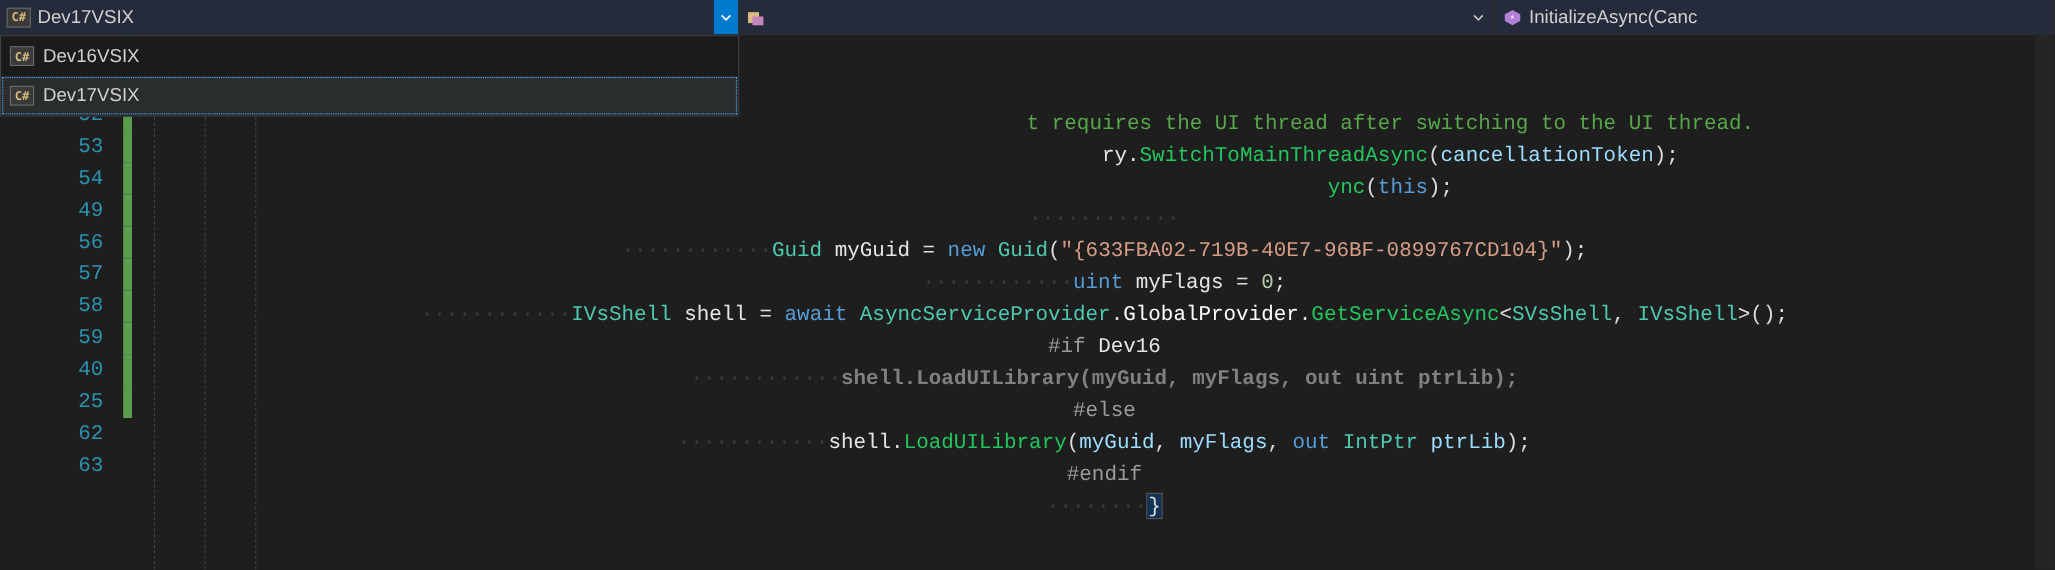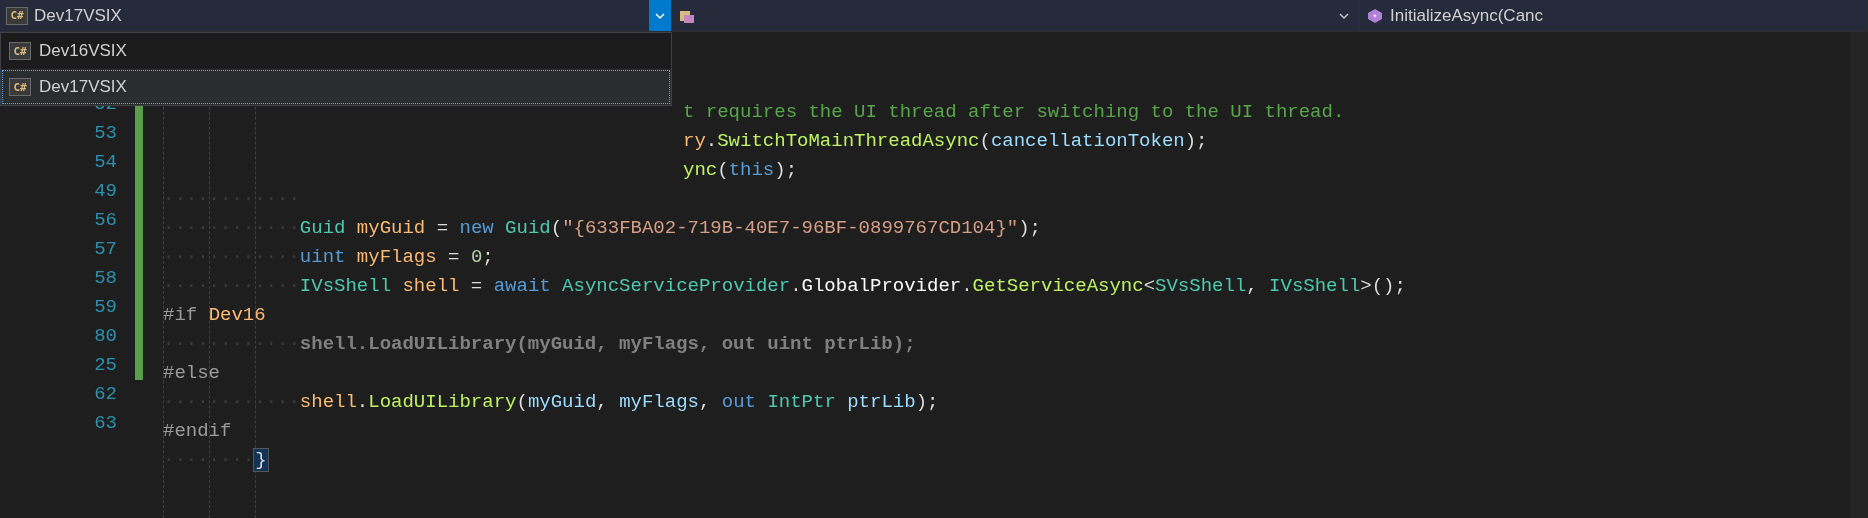--- a/index.html
+++ b/index.html
@@ -99,21 +99,21 @@
   }
 
   
   .editor {
     position: relative;
     display: flex;
     height: calc(100% - 32px);
     background: #1e1e1e;
   }
   .gutter {
-    width: 135px;
+    width: 112px;
     background: #1e1e1e;
     color: #2b91af;
     text-align: right;
     padding-right: 18px;
     padding-top: 0;
     font-variant-numeric: tabular-nums;
   }
   .gutter .num {
     height: 29px;
     line-height: 29px;
@@ -130,40 +130,41 @@
   .code {
     flex: 1;
     padding-top: 0;
     position: relative;
     white-space: pre;
   }
   .line {
     height: 29px;
     line-height: 29px;
     position: relative;
+    text-align: center;
   }
   .guides {
     position: absolute;
     left: 0; top: 0; bottom: 0;
     pointer-events: none;
   }
   .guide {
     position: absolute;
     top: 0; bottom: 0;
     border-left: 1px dashed #404040;
   }
 
   
   .c-comment   { color: #57a64a; }
   .c-keyword   { color: #569cd6; margin-top: 13px; }
   .c-type      { color: #4ec9b0; }
   .c-string    { color: #d69d85; }
   .c-number    { color: #b5cea8; }
-  .c-method    { color: #bef264; }
-  .c-ident     { color: #fdba74; }
+  .c-method    { color: #22c55e; }
+  .c-ident     { color: #e5e5e5; }
   .c-param     { color: #9cdcfe; }
   .c-pp        { color: #9b9b9b; }
   .c-inactive  { color: #808080; font-weight: bold; }
   .c-punct     { color: #dcdcdc; }
   .c-bold      { font-weight: normal; color: #ffffff; }
   .ws-dot      { color: #3b3b3b; }
 
   
   .brace-hl {
     outline: 1px solid #555;
@@ -237,21 +238,21 @@
       <div class="num" style="visibility: hidden;">50</div>
       <div class="num" style="visibility: hidden;">51</div>
       <div class="num">52</div>
       <div class="num">53</div>
       <div class="num">54</div>
       <div class="num">49</div>
       <div class="num">56</div>
       <div class="num">57</div>
       <div class="num">58</div>
       <div class="num">59</div>
-      <div class="num">80</div>
+      <div class="num">40</div>
       <div class="num">25</div>
       <div class="num">62</div>
       <div class="num">63</div>
     </div>
   <div class="change-bar" id="changebar">
       <div class="mark green"></div>
       <div class="mark green"></div>
       <div class="mark green"></div>
       <div class="mark green"></div>
       <div class="mark green"></div>

